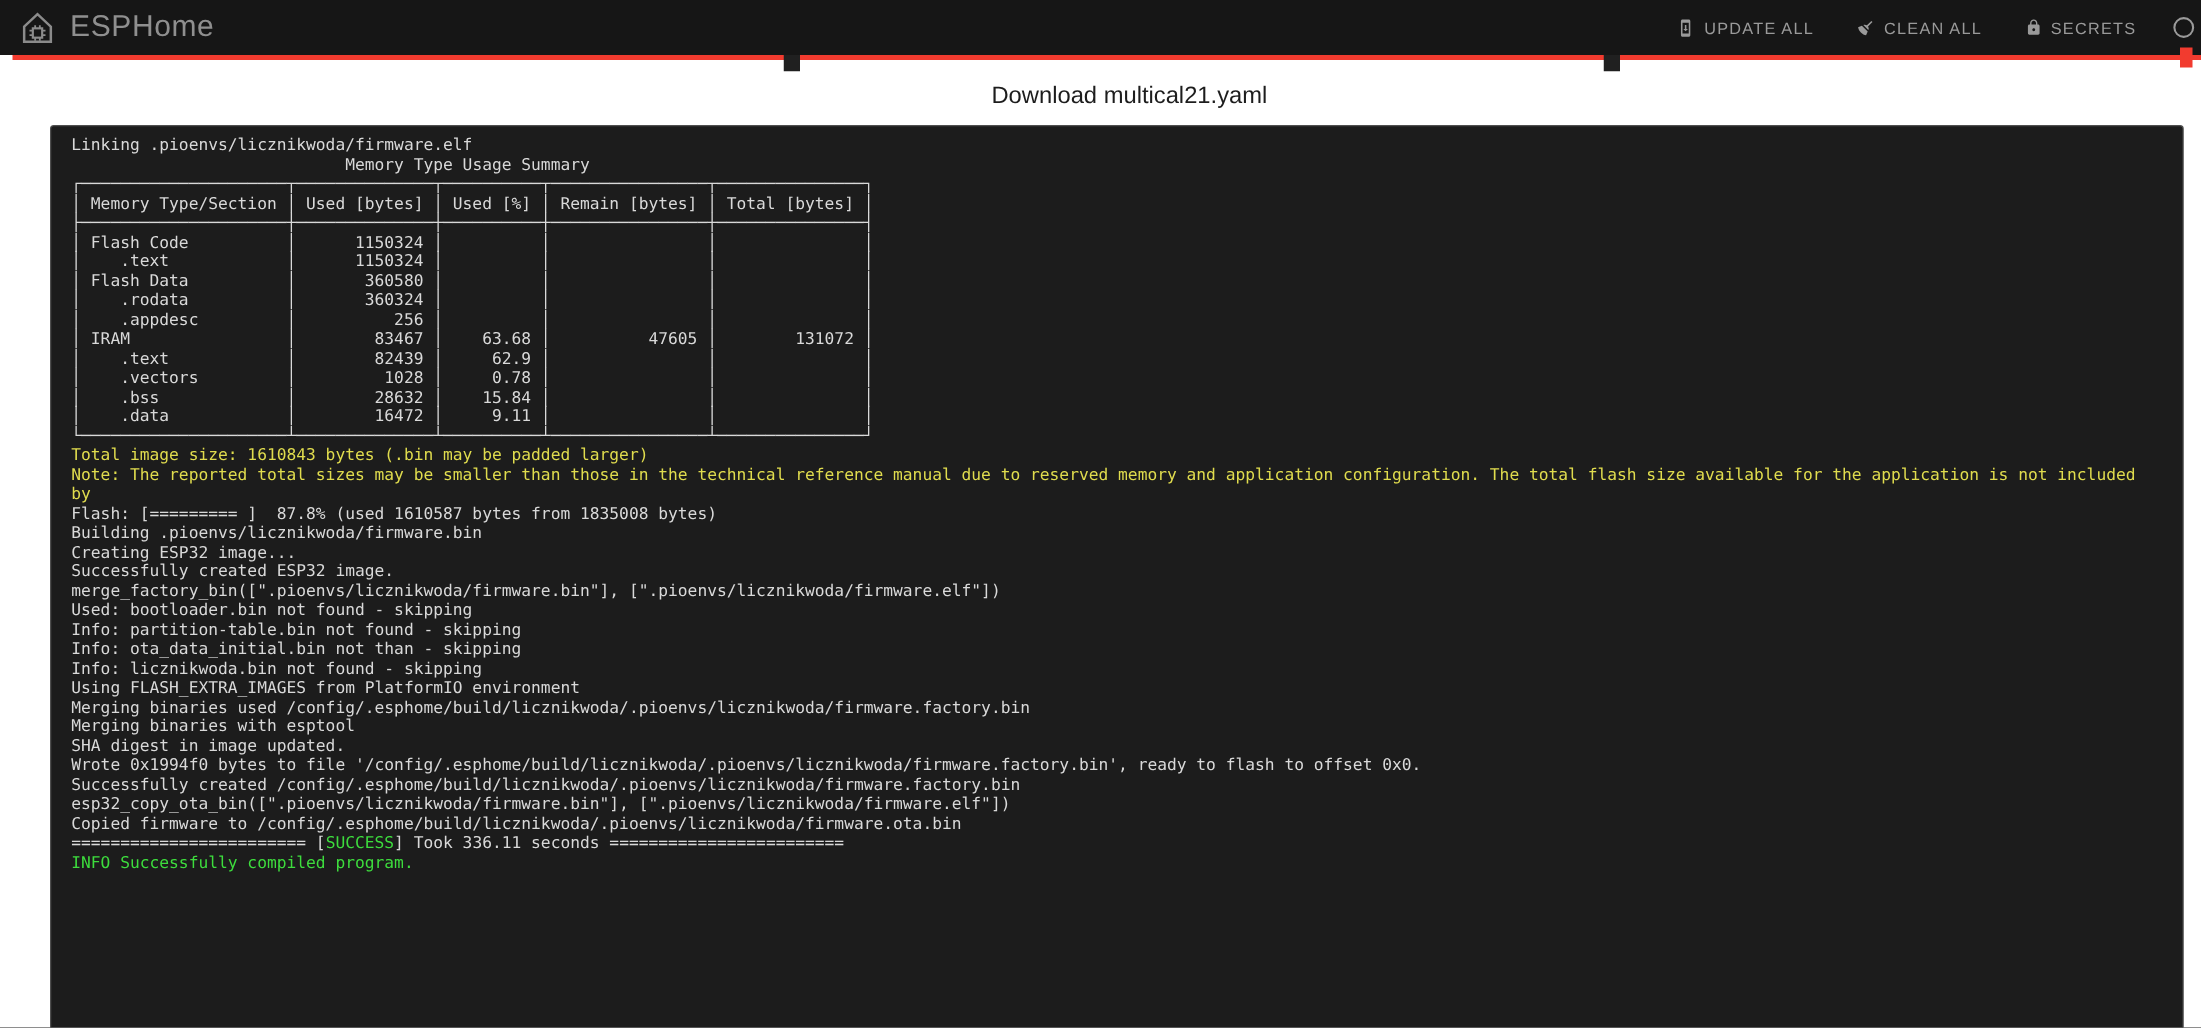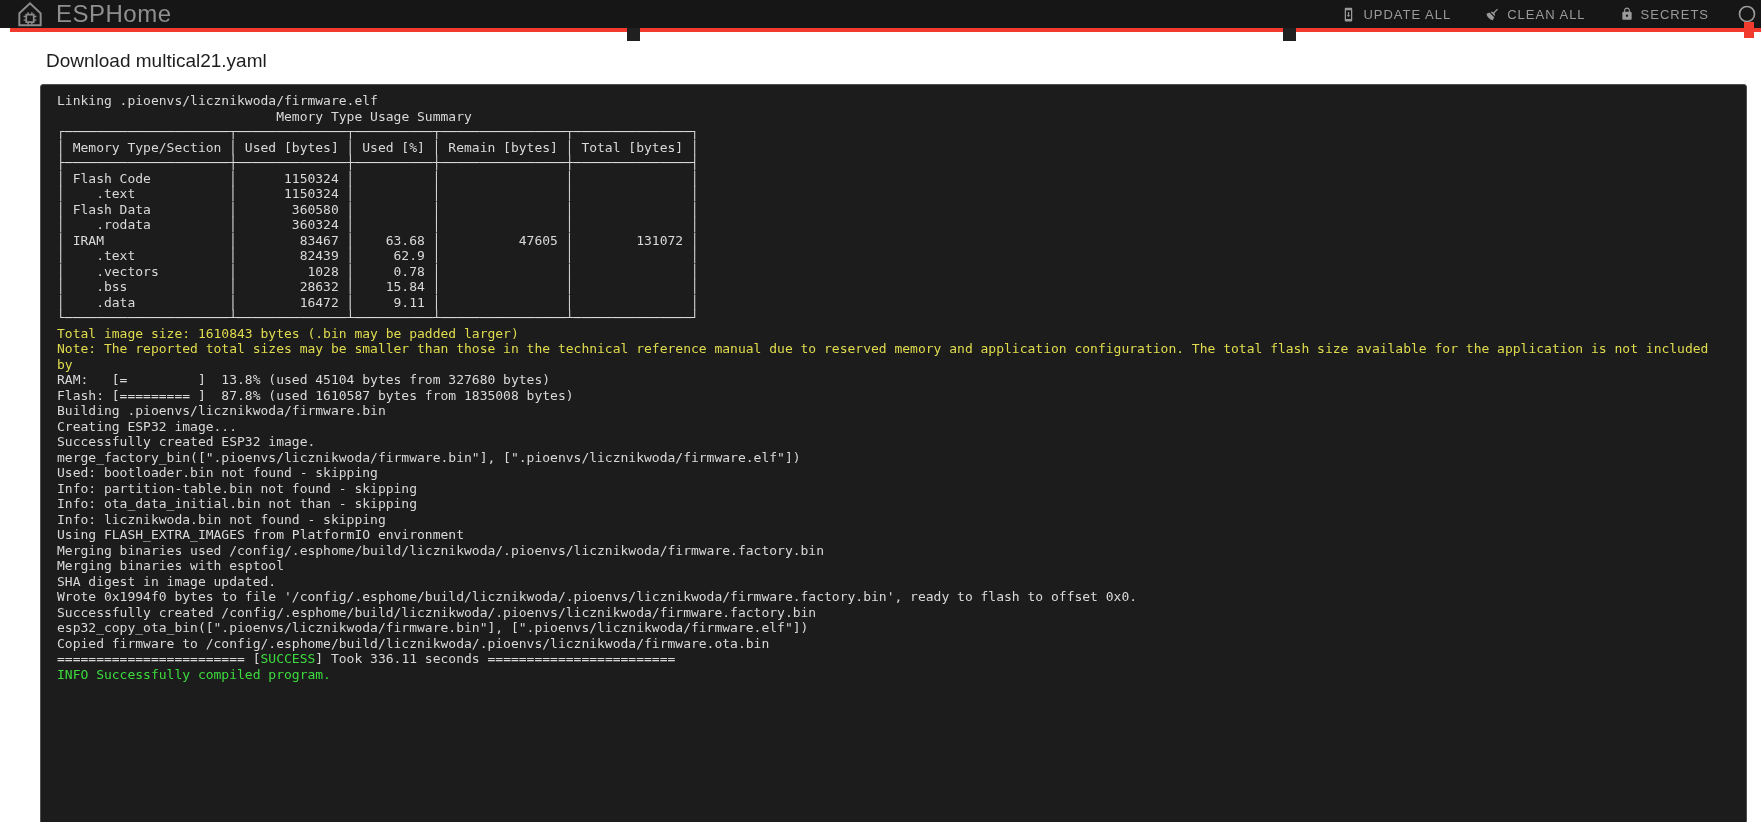--- a/index.html
+++ b/index.html
@@ -5,21 +5,21 @@
   html, body { margin: 0; padding: 0; }
   body {
     width: 1761px; height: 822px;
     overflow: hidden;
     background: #ffffff;
     font-family: "Liberation Sans", sans-serif;
   }
 
   
   .appbar {
-    height: 28px;
+    height: 44px;
     background: var(--appbar-bg, #161616);
     display: flex;
     align-items: center;
     padding: 0 14px;
   }
   .logo { display: flex; align-items: center; }
   .app-title {
     color: #8f8f8f;
     font-size: 24px;
     margin-left: 10px;
@@ -50,20 +50,21 @@
   .edge-notch {
     position: absolute; right: 7px; top: -6px; width: 10px; height: 16px;
     background: var(--accent-red, #f23b2f);
   }
 
   
   .page-title {
     margin: 18px 0 12px 46px;
     font-size: 19px; font-weight: 400;
     color: #1d1d1d;
+    text-align: center;
   }
   .log-panel {
     margin: 0 14px 0 40px;
     height: 740px;
     box-sizing: border-box;
     background: var(--log-bg, #1c1c1c);
     border: 1px solid #4f4f4f;
     border-radius: 3px;
     padding: 8px 16px;
     overflow: hidden;
@@ -143,29 +144,29 @@
       <div class="log">
           <div class="log-line"><span>Linking .pioenvs/licznikwoda/firmware.elf</span></div>
           <div class="log-line"><span>                            Memory Type Usage Summary</span></div>
           <div class="log-line"><span>┌─────────────────────┬──────────────┬──────────┬────────────────┬───────────────┐</span></div>
           <div class="log-line"><span>│ Memory Type/Section │ Used [bytes] │ Used [%] │ Remain [bytes] │ Total [bytes] │</span></div>
           <div class="log-line"><span>├─────────────────────┼──────────────┼──────────┼────────────────┼───────────────┤</span></div>
           <div class="log-line"><span>│ Flash Code          │      1150324 │          │                │               │</span></div>
           <div class="log-line"><span>│    .text            │      1150324 │          │                │               │</span></div>
           <div class="log-line"><span>│ Flash Data          │       360580 │          │                │               │</span></div>
           <div class="log-line"><span>│    .rodata          │       360324 │          │                │               │</span></div>
+          <div class="log-line"><span>│    .appdesc         │          256 │          │                │               │</span></div>
           <div class="log-line"><span>│ IRAM                │        83467 │    63.68 │          47605 │        131072 │</span></div>
           <div class="log-line"><span>│    .text            │        82439 │     62.9 │                │               │</span></div>
           <div class="log-line"><span>│    .vectors         │         1028 │     0.78 │                │               │</span></div>
           <div class="log-line"><span>│    .bss             │        28632 │    15.84 │                │               │</span></div>
           <div class="log-line"><span>│    .data            │        16472 │     9.11 │                │               │</span></div>
           <div class="log-line"><span>└─────────────────────┴──────────────┴──────────┴────────────────┴───────────────┘</span></div>
           <div class="log-line c-y"><span>Total image size: 1610843 bytes (.bin may be padded larger)</span></div>
           <div class="log-line c-y"><span>Note: The reported total sizes may be smaller than those in the technical reference manual due to reserved memory and application configuration. The total flash size available for the application is not included by</span></div>
-          <div class="log-line"><span>RAM:   [=         ]  13.8% (used 45104 bytes from 327680 bytes)</span></div>
           <div class="log-line"><span>Flash: [========= ]  87.8% (used 1610587 bytes from 1835008 bytes)</span></div>
           <div class="log-line"><span>Building .pioenvs/licznikwoda/firmware.bin</span></div>
           <div class="log-line"><span>Creating ESP32 image...</span></div>
           <div class="log-line"><span>Successfully created ESP32 image.</span></div>
           <div class="log-line"><span>merge_factory_bin([".pioenvs/licznikwoda/firmware.bin"], [".pioenvs/licznikwoda/firmware.elf"])</span></div>
           <div class="log-line"><span>Used: bootloader.bin not found - skipping</span></div>
           <div class="log-line"><span>Info: partition-table.bin not found - skipping</span></div>
           <div class="log-line"><span>Info: ota_data_initial.bin not than - skipping</span></div>
           <div class="log-line"><span>Info: licznikwoda.bin not found - skipping</span></div>
           <div class="log-line"><span>Using FLASH_EXTRA_IMAGES from PlatformIO environment</span></div>

